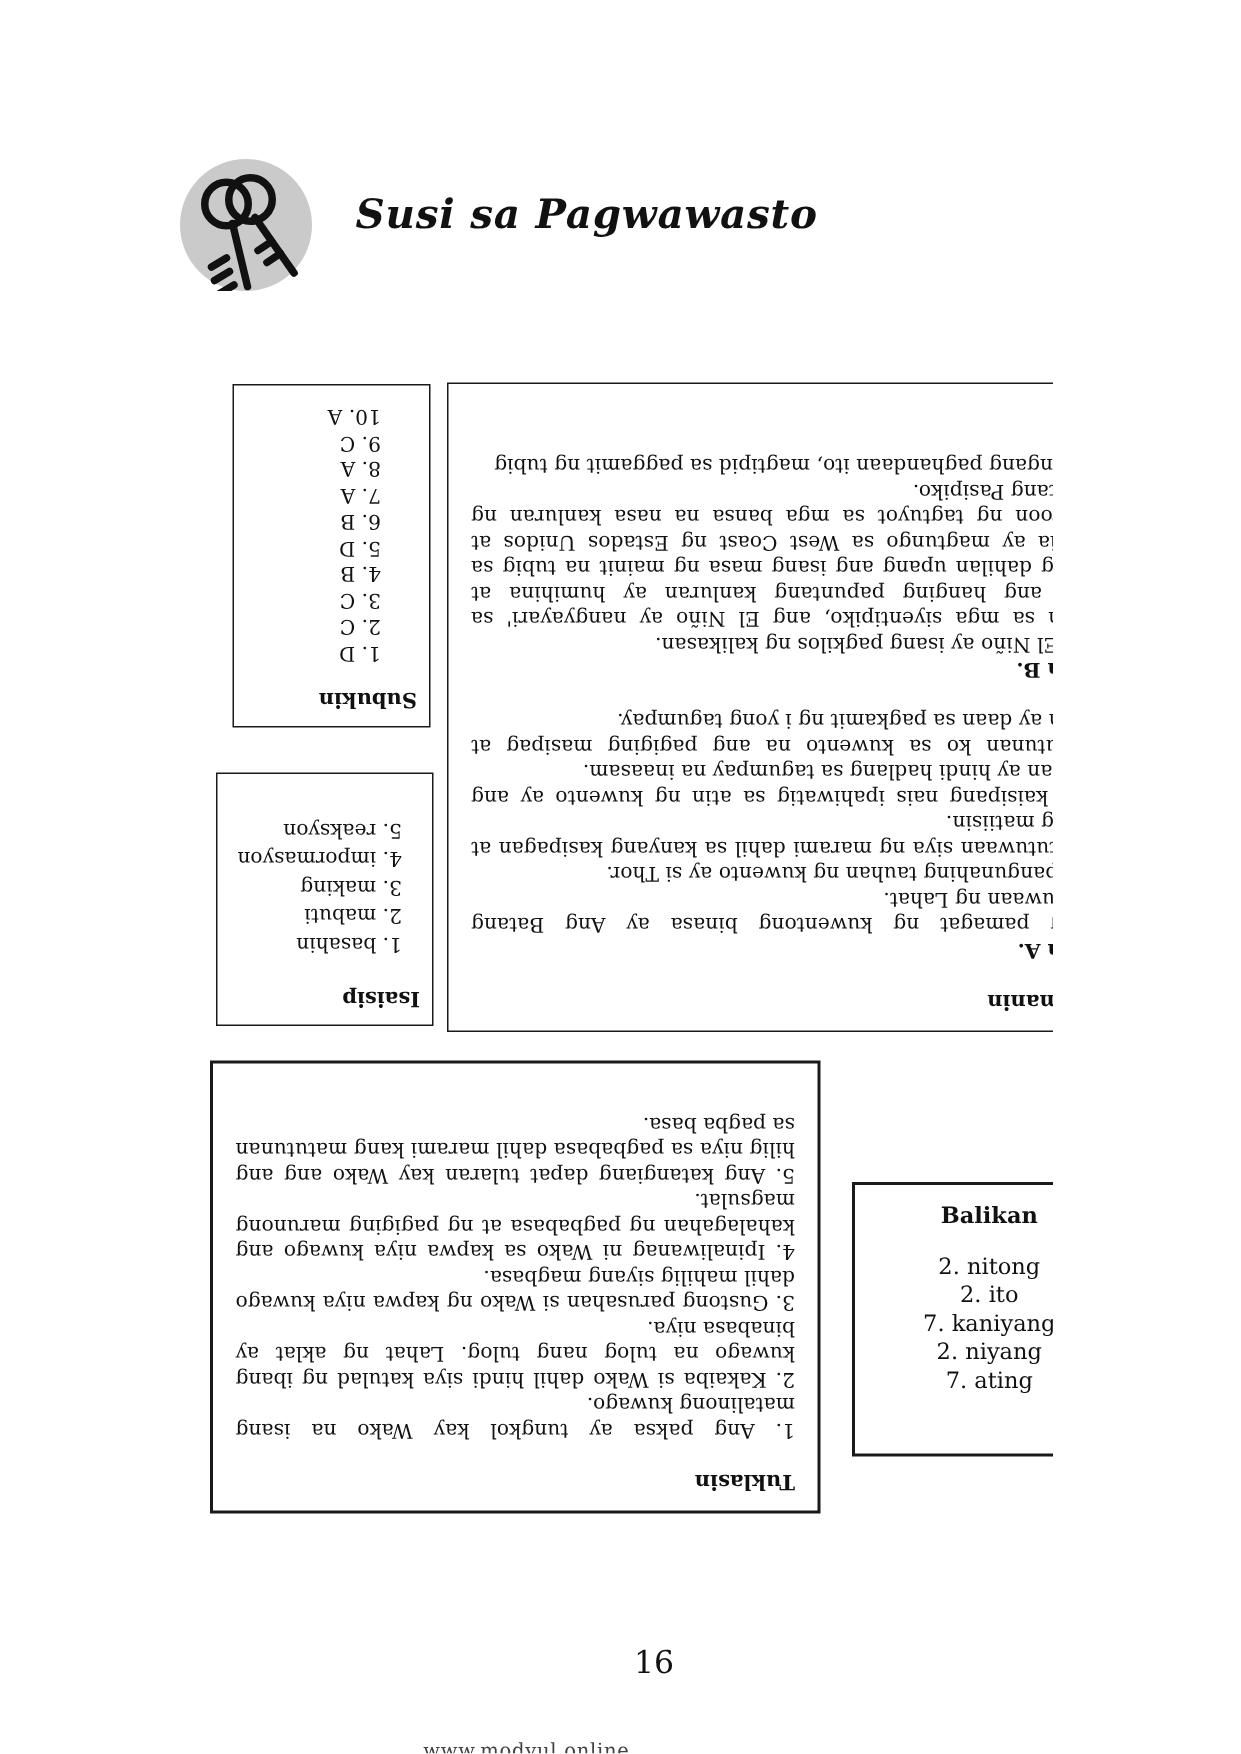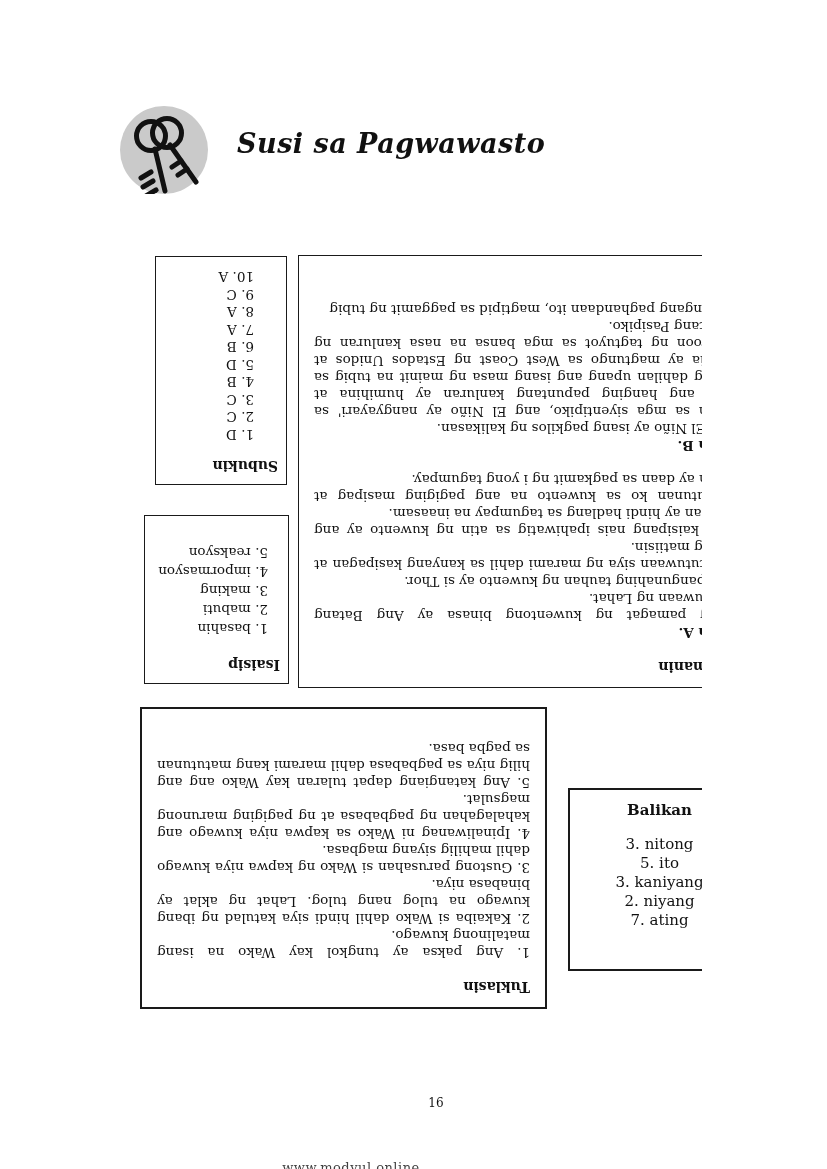--- a/index.html
+++ b/index.html
@@ -45,21 +45,21 @@
   .gaw-head{font-weight:bold;font-size:13.5px;line-height:17px;}
   .gap{height:17px;}
 
   .box-balikan .box-head{font-size:15px;}
   .balikan-list{margin-top:16px;}
   .balikan-list .li{font-size:15px;line-height:19px;}
 
   
   .page-number{
     position:absolute;left:404px;top:1096px;width:64px;
-    text-align:center;font-size:12px;
+    text-align:center;font-size:21px;
   }
   .watermark{
     position:absolute;left:0;right:0;top:1160px;
     text-align:center;
     font-size:13px;color:#404040;letter-spacing:.5px;
     font-family:"DejaVu Serif", serif;
   }
 </style>
 </head>
 <body>
@@ -149,23 +149,23 @@
           <div class="li">4. Ipinaliwanag ni Wako sa kapwa niya kuwago ang kahalagahan ng pagbabasa at ng pagiging marunong magsulat.</div>
           <div class="li">5. Ang katangiang dapat tularan kay Wako ang ang hilig niya sa pagbabasa dahil marami kang matutunan sa pagba basa.</div>
         </div>
     </div>
   </div>
 
   <div class="abox box-balikan thick">
     <div class="pad-sm" style="padding:12px;text-align:center;">
       <div class="box-head">Balikan</div>
       <div class="balikan-list">
-          <div class="li">3. nitong</div>
-          <div class="li">5. ito</div>
-          <div class="li">3. kaniyang</div>
+          <div class="li">2. nitong</div>
+          <div class="li">2. ito</div>
+          <div class="li">7. kaniyang</div>
           <div class="li">2. niyang</div>
           <div class="li">7. ating</div>
         </div>
     </div>
   </div>
 
   <div class="page-number">16</div>
   <div class="watermark">www.modyul.online</div>
 
 </div>

